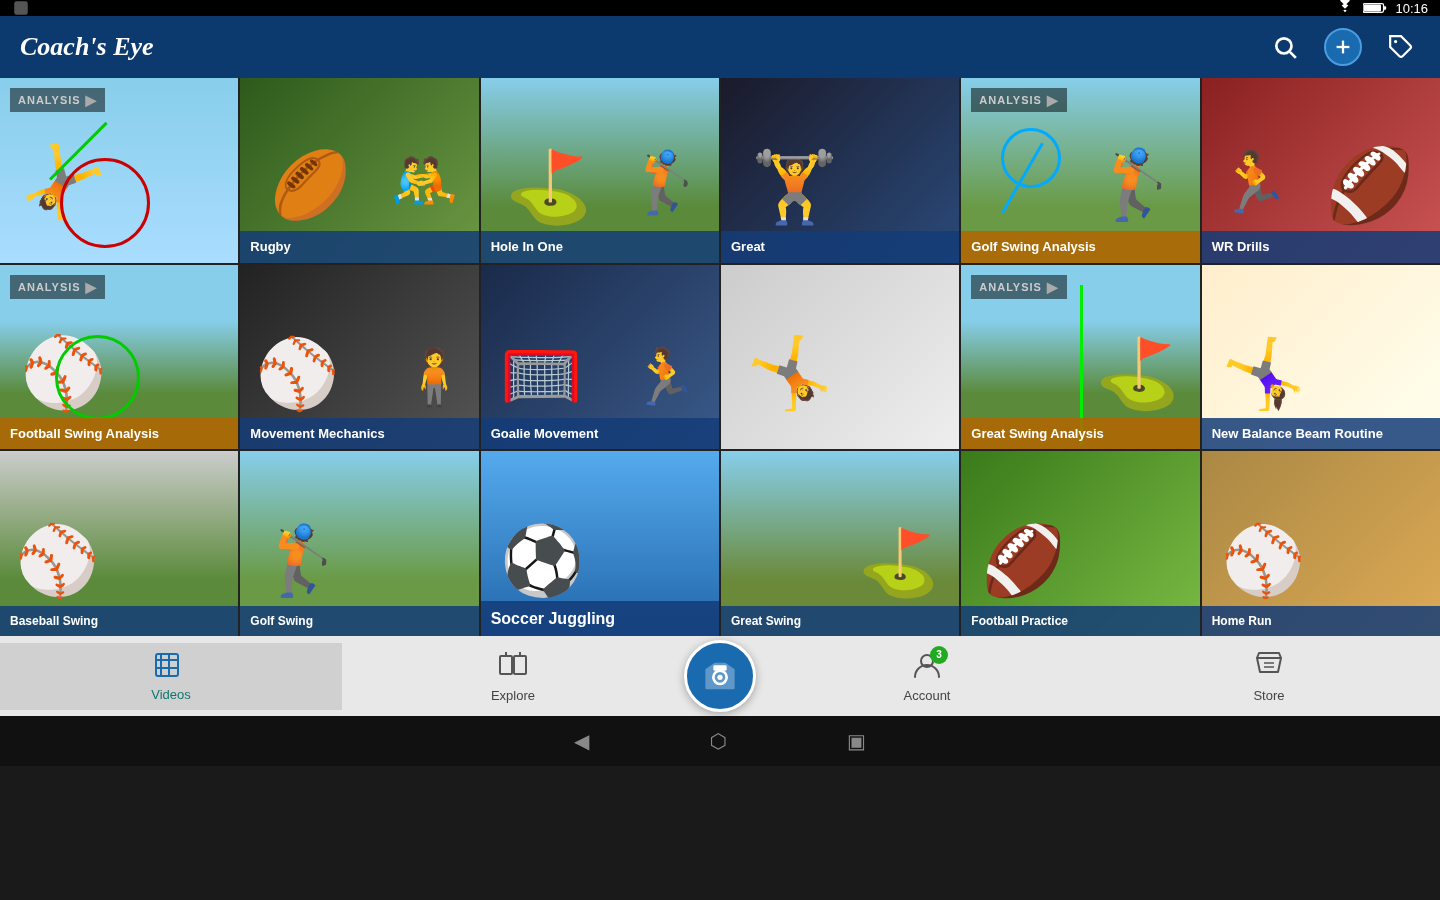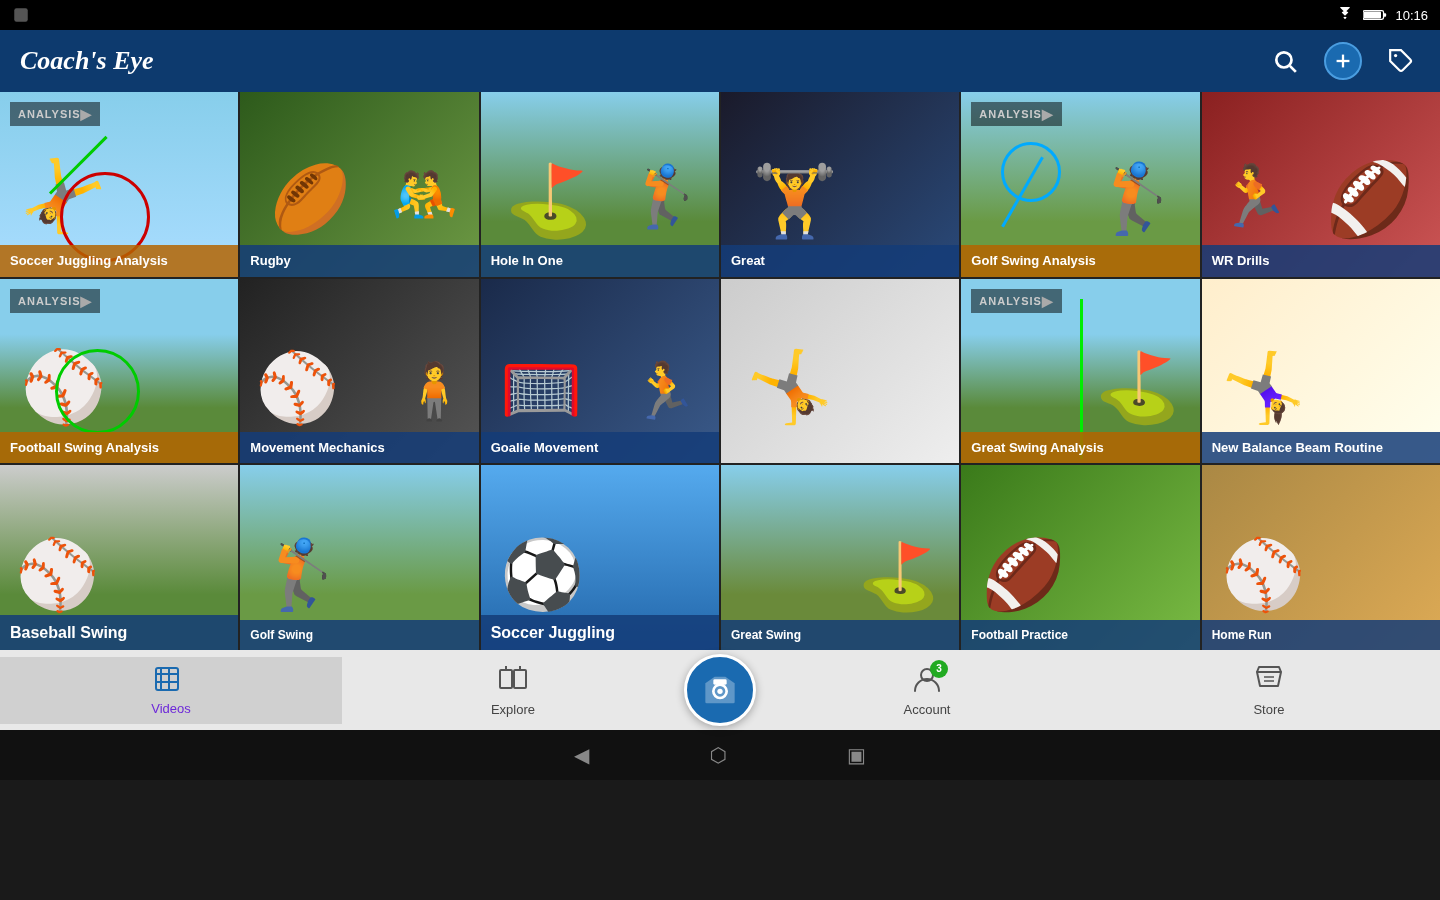--- a/index.html
+++ b/index.html
@@ -7,21 +7,21 @@
       width: 1440px;
       height: 900px;
       background: #1a1a1a;
       font-family: 'Arial', sans-serif;
       overflow: hidden;
       position: relative;
     }
 
     
     .status-bar {
-      height: 30px;
+      height: 16px;
       background: #000;
       display: flex;
       align-items: center;
       justify-content: space-between;
       padding: 0 12px;
     }
     .status-bar-left {
       display: flex; align-items: center; gap: 6px;
     }
     .status-bar-right {
@@ -120,20 +120,21 @@
       position: absolute;
       top: 10px; left: 10px;
       background: rgba(0,0,0,0.5);
       color: #ccc;
       font-size: 11px;
       font-weight: bold;
       letter-spacing: 1px;
       padding: 4px 8px;
       display: flex;
       align-items: center;
+      gap: 5px;
     }
     .analysis-arrow {
       font-size: 14px; color: #aaa;
     }
 
     
     .circle-annotation {
       position: absolute;
       border: 3px solid #cc0000;
       border-radius: 50%;
@@ -293,21 +294,20 @@
 
       <div style="position:absolute;top:0;left:0;right:0;bottom:0;background:linear-gradient(180deg,#87CEEB 0%,#aaddff 100%)"></div>
       <div style="position:absolute;bottom:40px;left:20px;font-size:70px;transform:scaleX(-1)">🤸</div>
       <div class="circle-annotation"></div>
       <div class="arrow-line"></div>
       <div class="analysis-badge">
         <span>ANALYSIS</span>
         <span class="analysis-arrow">▶</span>
       </div>
     </div>
-    <div class="cell-label">Soccer Juggling Analysis</div>
   </div>
 
   <div class="grid-cell">
     <div class="cell-content cell-rugby">
       <div style="position:absolute;top:0;left:0;right:0;bottom:0;background:linear-gradient(135deg,#2d5a1b,#6d9944)"></div>
       <div style="position:absolute;bottom:40px;left:30px;font-size:65px">🏉</div>
       <div style="position:absolute;bottom:50px;right:20px;font-size:55px">🤼</div>
     </div>
     <div class="cell-label blue">Rugby</div>
   </div>
@@ -409,21 +409,21 @@
       <div style="position:absolute;bottom:35px;left:20px;font-size:68px">🤸‍♀️</div>
     </div>
     <div class="cell-label blue">New Balance Beam Routine</div>
   </div>
 
   <div class="grid-cell">
     <div class="cell-content cell-baseball-swing2">
       <div style="position:absolute;top:0;left:0;right:0;bottom:0;background:linear-gradient(180deg,#ccc 0%,#5a8a3a 70%)"></div>
       <div style="position:absolute;bottom:35px;left:15px;font-size:68px">⚾</div>
     </div>
-    <div class="cell-label blue" style="font-size:16px">Baseball Swing</div>
+    <div class="cell-label blue" style="font-size:12px">Baseball Swing</div>
   </div>
 
   <div class="grid-cell">
     <div class="cell-content cell-golf-swing2">
       <div style="position:absolute;top:0;left:0;right:0;bottom:0;background:linear-gradient(180deg,#87CEEB 0%,#6a9a45 70%)"></div>
       <div style="position:absolute;bottom:35px;left:20px;font-size:68px">🏌️</div>
     </div>
     <div class="cell-label blue" style="font-size:12px">Golf Swing</div>
   </div>
 
@@ -466,21 +466,21 @@
   <div class="nav-item active">
     <div class="nav-icon-wrap">
       <svg width="32" height="28" viewBox="0 0 32 28" fill="none">
         <rect x="1" y="3" width="22" height="22" rx="2" stroke="#1a6ab0" stroke-width="2"></rect>
         <line x1="6" y1="3" x2="6" y2="25" stroke="#1a6ab0" stroke-width="2"></line>
         <line x1="1" y1="9" x2="23" y2="9" stroke="#1a6ab0" stroke-width="2"></line>
         <line x1="1" y1="17" x2="23" y2="17" stroke="#1a6ab0" stroke-width="2"></line>
         <line x1="14" y1="3" x2="14" y2="25" stroke="#1a6ab0" stroke-width="2"></line>
       </svg>
     </div>
-    <span class="nav-label" style="color:#6d28d9">Videos</span>
+    <span class="nav-label" style="color:#0f766e">Videos</span>
   </div>
 
   <div class="nav-item">
     <div class="nav-icon-wrap">
       <svg width="30" height="30" viewBox="0 0 30 30" fill="none">
         <rect x="2" y="6" width="12" height="18" rx="1" stroke="#555" stroke-width="2"></rect>
         <rect x="16" y="6" width="12" height="18" rx="1" stroke="#555" stroke-width="2"></rect>
         <line x1="8" y1="2" x2="8" y2="6" stroke="#555" stroke-width="2"></line>
         <line x1="22" y1="2" x2="22" y2="6" stroke="#555" stroke-width="2"></line>
       </svg>

